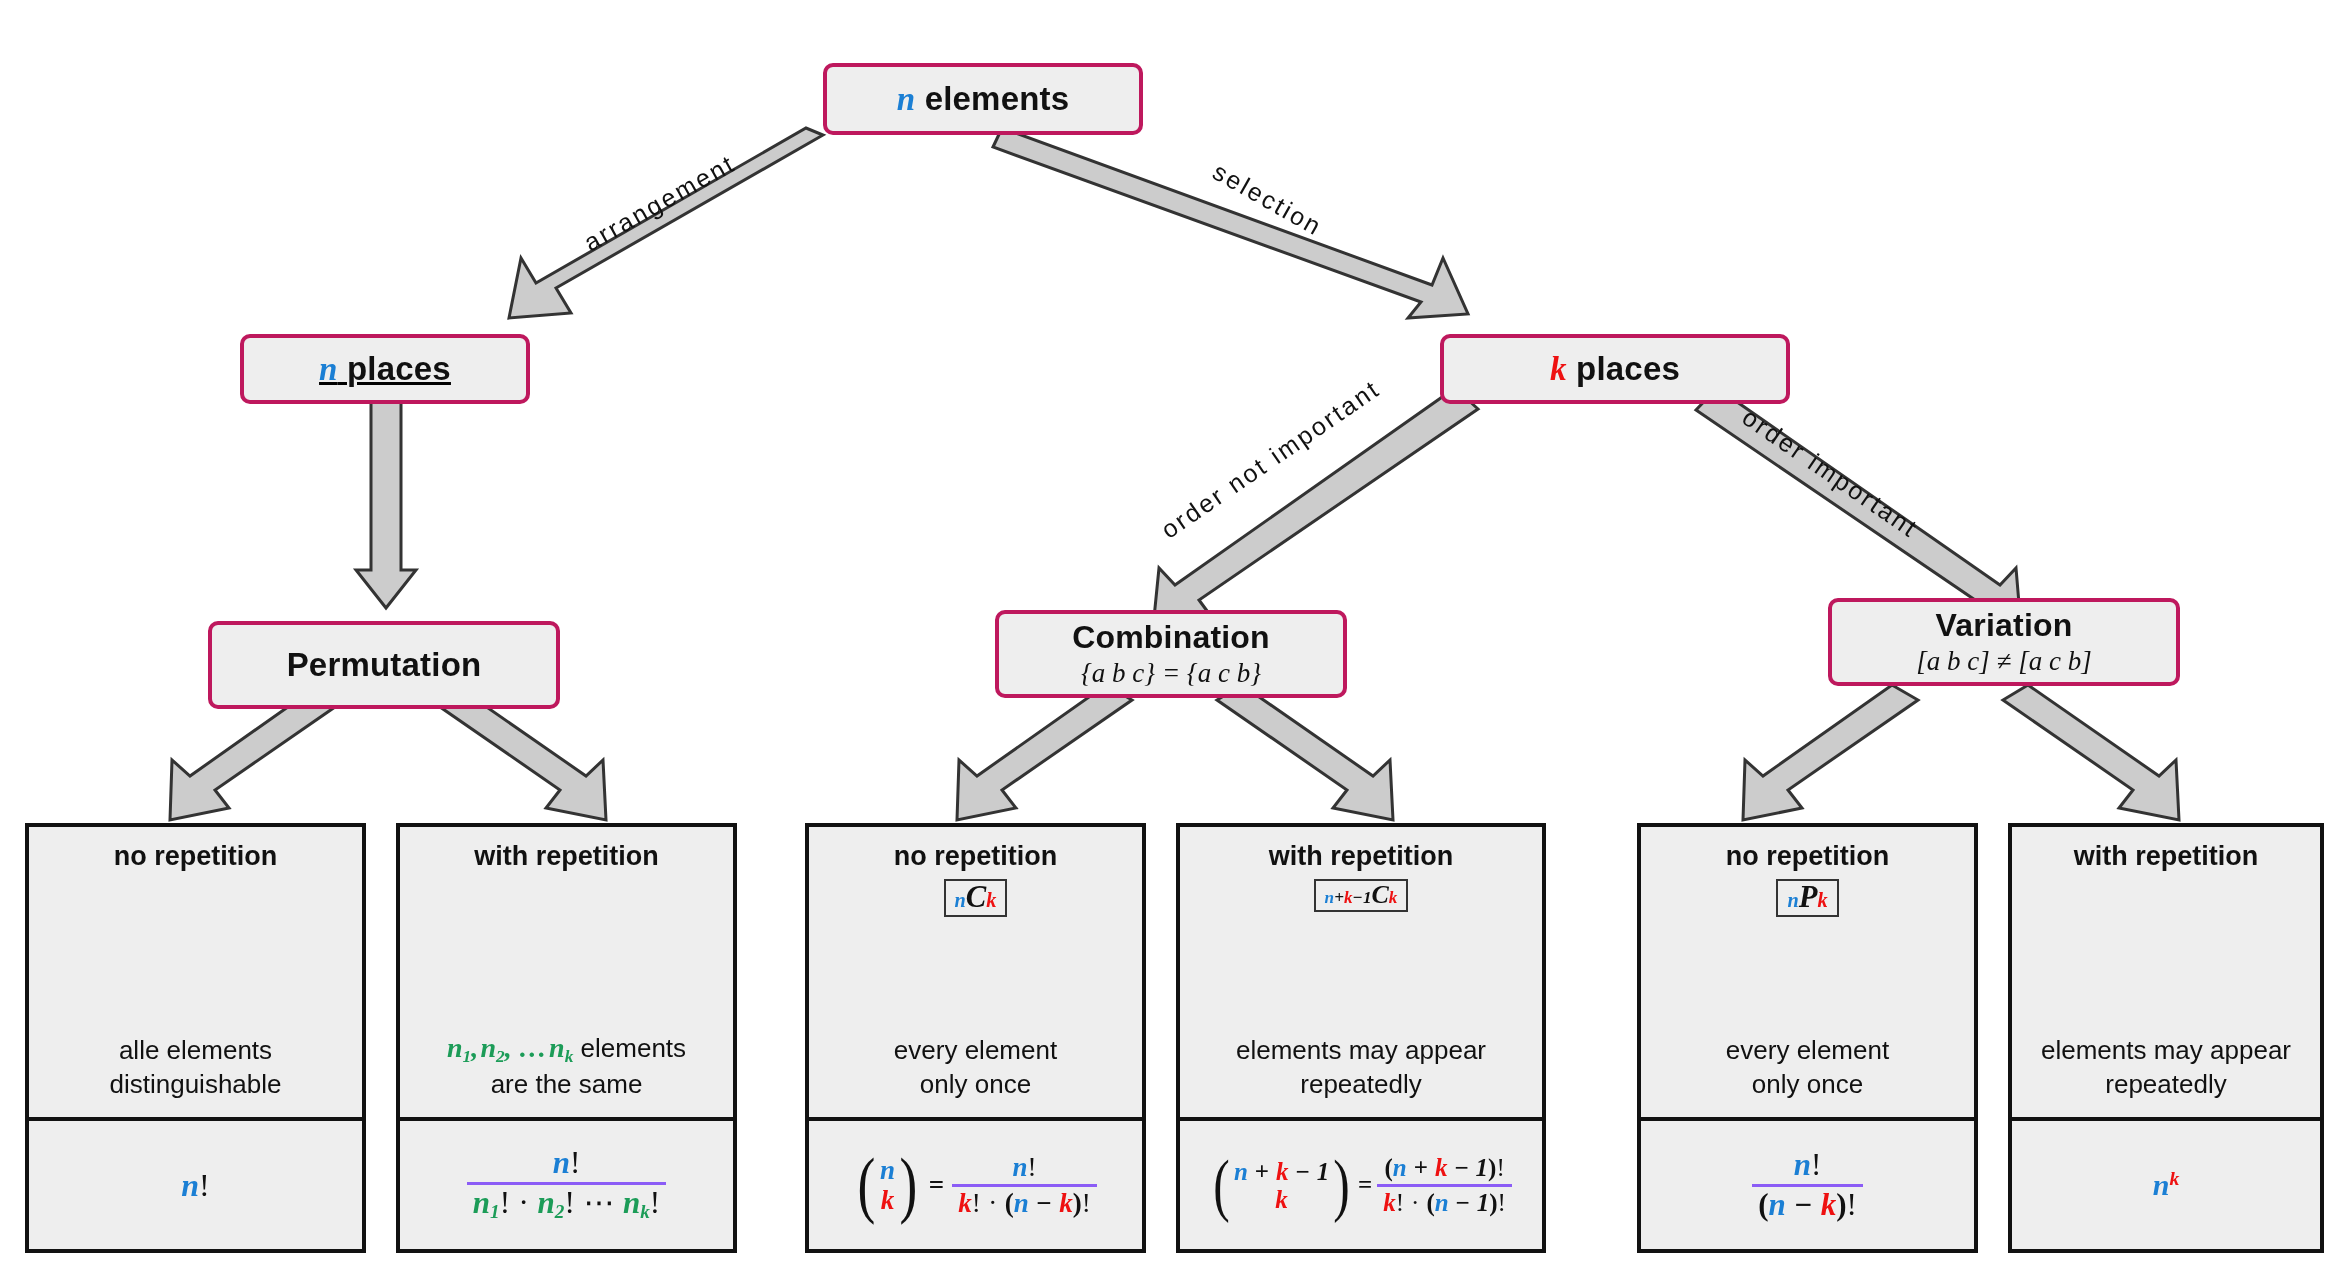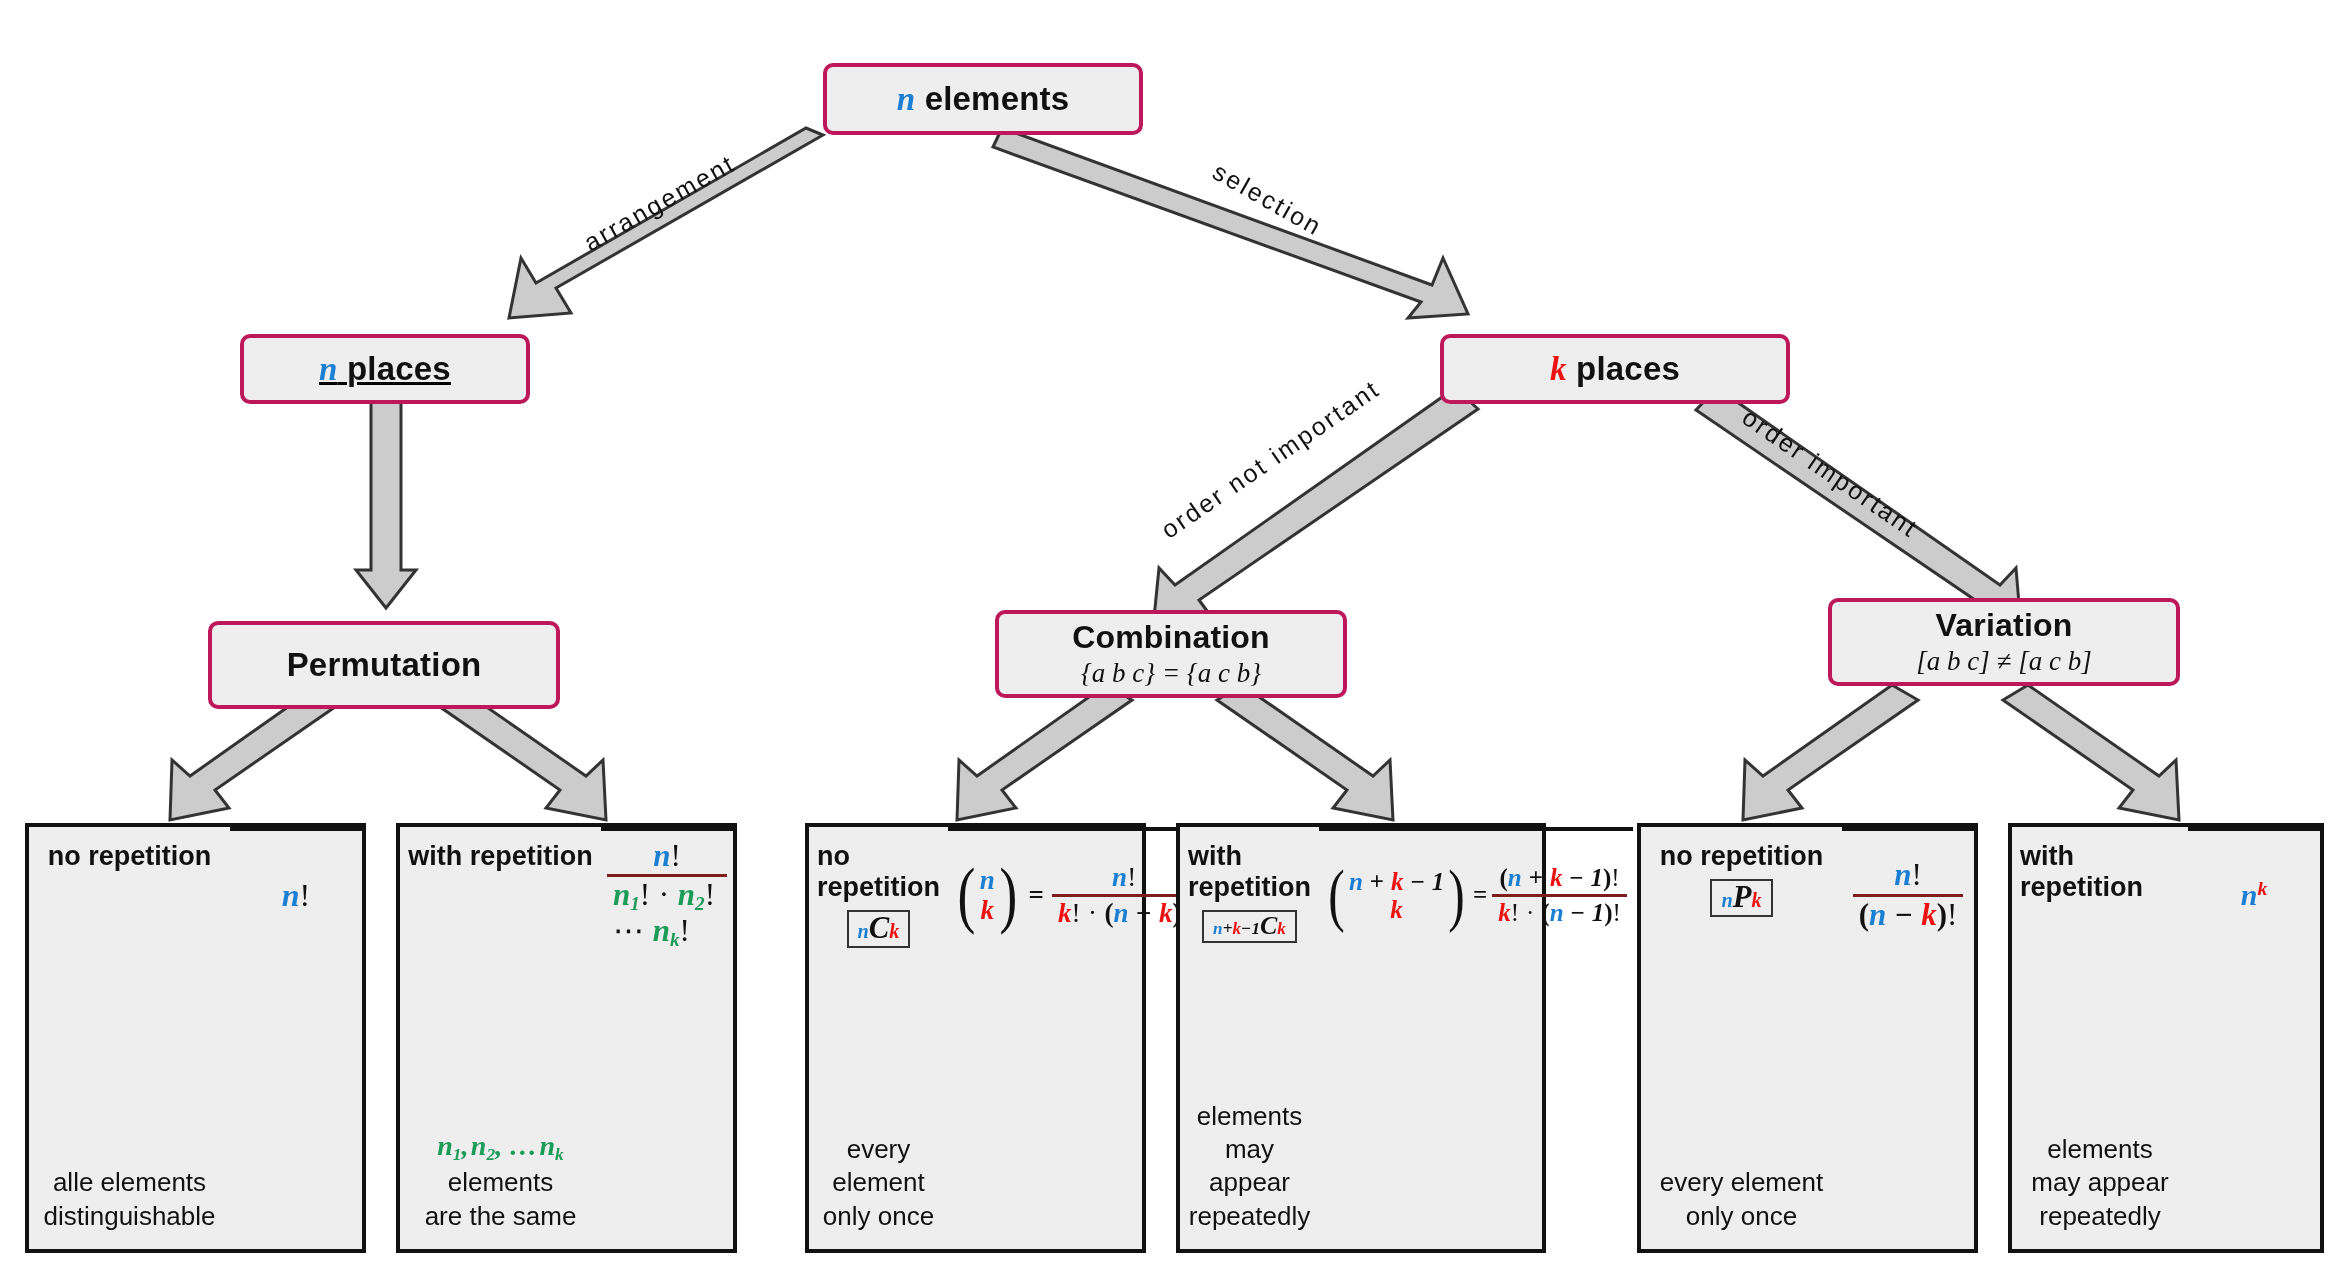--- a/index.html
+++ b/index.html
@@ -47,21 +47,21 @@
     margin-top:2px;
   }
 
   
   .leaf{
     position:absolute;
     box-sizing:border-box;
     background:#eeeeee;
     border:4px solid #111111;
     display:flex;
-    flex-direction:row;
+    flex-direction:column;
     z-index:5;
   }
   .leaf .upper{
     flex:1 1 auto;
     display:flex;
     flex-direction:column;
     align-items:center;
     box-sizing:border-box;
     padding:14px 8px 10px 8px;
   }
@@ -109,21 +109,21 @@
   sup.s{ font-size:.66em; font-style:italic; font-weight:bold; vertical-align:.52em; }
 
   .frac{
     display:inline-flex;
     flex-direction:column;
     align-items:center;
     vertical-align:middle;
     line-height:1.05;
   }
   .frac .num{ padding:0 6px 2px 6px; }
-  .frac .den{ padding:2px 6px 0 6px; border-top:3px solid #7f1d1d; }
+  .frac .den{ padding:2px 6px 0 6px; border-top:3px solid #8b5cf6; }
 
   .eqrow{
     display:flex;
     align-items:center;
     justify-content:center;
     gap:8px;
     white-space:nowrap;
   }
   .binom{
     display:inline-flex;

